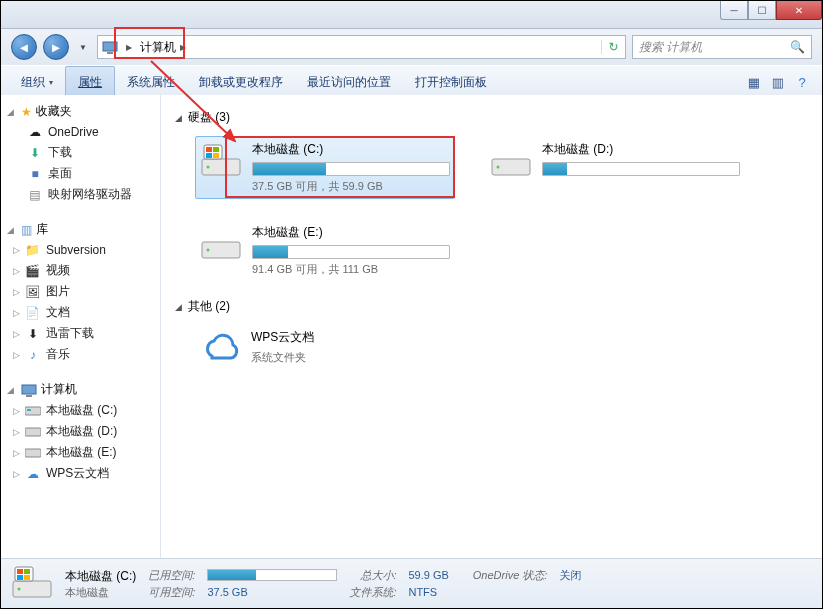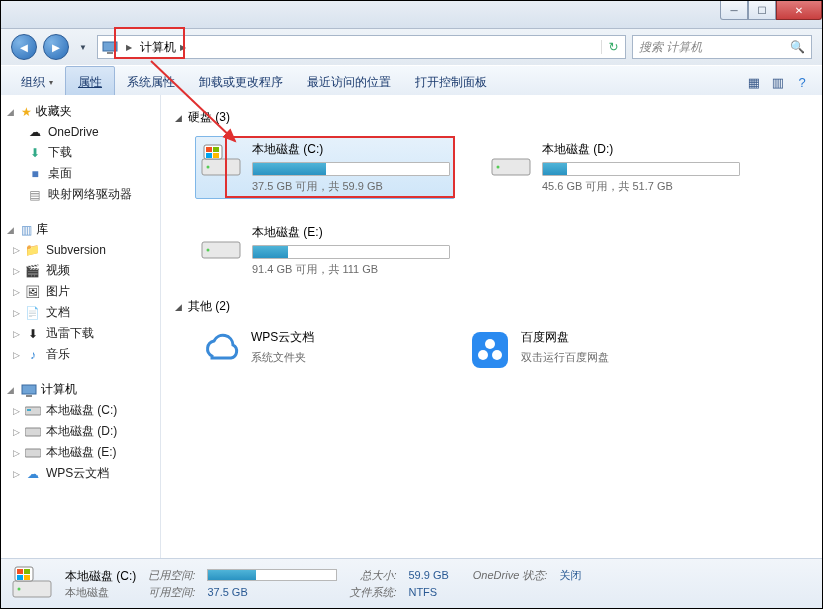--- a/index.html
+++ b/index.html
@@ -256,21 +256,20 @@
             <svg width="42" height="42">
                 <rect x="2" y="18" width="38" height="16" rx="2" fill="#e8e8e8" stroke="#999"></rect>
                 <circle cx="8" cy="26" r="1.5" fill="#5c5"></circle>
               </svg>
           </div>
           <div class="drive-info">
             <div class="drive-name">本地磁盘 (D:)</div>
             <div class="drive-bar">
                 <div class="drive-fill" id="fill1" style="width: 12%;"></div>
               </div>
-            <div class="drive-sub">45.6 GB 可用，共 51.7 GB</div>
           </div>
         </div>
         <div class="drive">
           <div class="drive-icon">
             <svg width="42" height="42">
                 <rect x="2" y="18" width="38" height="16" rx="2" fill="#e8e8e8" stroke="#999"></rect>
                 <circle cx="8" cy="26" r="1.5" fill="#5c5"></circle>
               </svg>
           </div>
           <div class="drive-info">
@@ -290,34 +289,20 @@
       <div class="drive-grid">
         <div class="other-item">
           <div class="other-icon" style="color:#3a8ad8">
             <svg width="40" height="40">
                 <path d="M12 26a8 8 0 0 1 2-15 10 10 0 0 1 19 4 7 7 0 0 1-2 13H12z" fill="none" stroke="#3a8ad8" stroke-width="3"></path>
               </svg>
           </div>
           <div class="drive-info">
             <div class="drive-name">WPS云文档</div>
             <div class="drive-sub">系统文件夹</div>
-          </div>
-        </div>
-        <div class="other-item">
-          <div class="other-icon">
-            <svg width="40" height="40">
-                <rect x="2" y="2" width="36" height="36" rx="8" fill="#2a8af0"></rect>
-                <circle cx="20" cy="14" r="5" fill="#fff"></circle>
-                <circle cx="13" cy="25" r="5" fill="#fff"></circle>
-                <circle cx="27" cy="25" r="5" fill="#fff"></circle>
-              </svg>
-          </div>
-          <div class="drive-info">
-            <div class="drive-name">百度网盘</div>
-            <div class="drive-sub">双击运行百度网盘</div>
           </div>
         </div>
       </div>
     </div>
   </div>
 
   <div class="statusbar">
     <div class="status-icon">
       <svg width="42" height="42">
           <rect x="2" y="18" width="38" height="16" rx="2" fill="#e8e8e8" stroke="#999"></rect>

